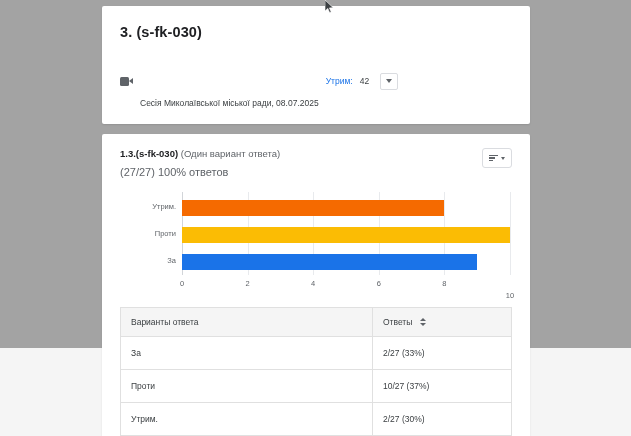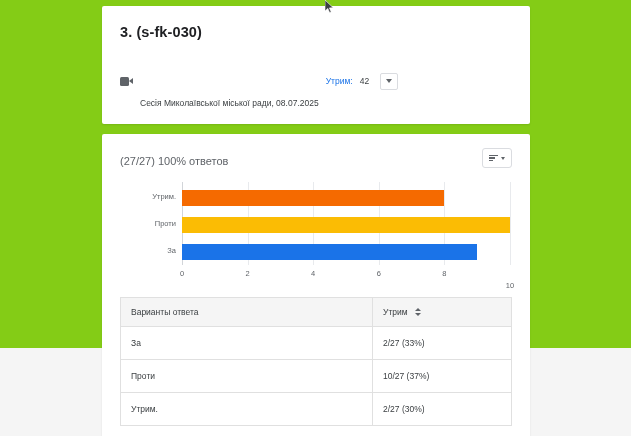--- a/index.html
+++ b/index.html
@@ -8,21 +8,21 @@
     background: #f5f5f5;
     width: 631px;
     height: 436px;
     overflow: hidden;
     font-family: "Liberation Sans", sans-serif;
   }
   .page {
     position: relative;
     width: 631px;
     height: 348px;
-    background: #84cc16;
+    background: #a3a3a3;
   }
   .cursor {
     position: absolute;
     left: 325px;
     top: 0px;
     width: 10px;
     height: 14px;
     z-index: 50;
   }
   .content {
@@ -283,20 +283,24 @@
         <span class="meta-count">42</span>
         <span class="chevron-box">
           <span class="chevron-down"></span>
         </span>
       </div>
     </div>
 
     <div class="card body-card">
       <div class="q-row">
         <div>
+          <div class="q-title">
+            <span class="q-num">1.3.</span><span class="q-code">(s-fk-030)</span>
+            <span class="q-type">(Один вариант ответа)</span>
+          </div>
           <div class="q-sub">(27/27) 100% ответов</div>
         </div>
         <div class="chart-menu-btn">
           <span class="bars-icon">
               <i></i>
               <i></i>
               <i></i>
             </span>
           <span class="mini-chevron"></span>
         </div>
@@ -331,21 +335,21 @@
             <div class="xtick" style="left: 80%;">8</div>
             <div class="xtick" style="left: 100%; margin-top: 12px;">10</div>
           </div>
       </div>
 
       <table class="table">
         <thead>
           <tr>
             <th class="col-answer">Варианты ответа</th>
             <th class="col-votes">
-              <span>Утрим</span>
+              <span>Ответы</span>
               <span class="sort-icon"><span class="up"></span><span class="dn"></span></span>
             </th>
           </tr>
         </thead>
         <tbody id="table-body">
             <tr>
               <td class="col-answer">За</td>
               <td class="col-votes">2/27 (33%)</td>
             </tr>
             <tr>

